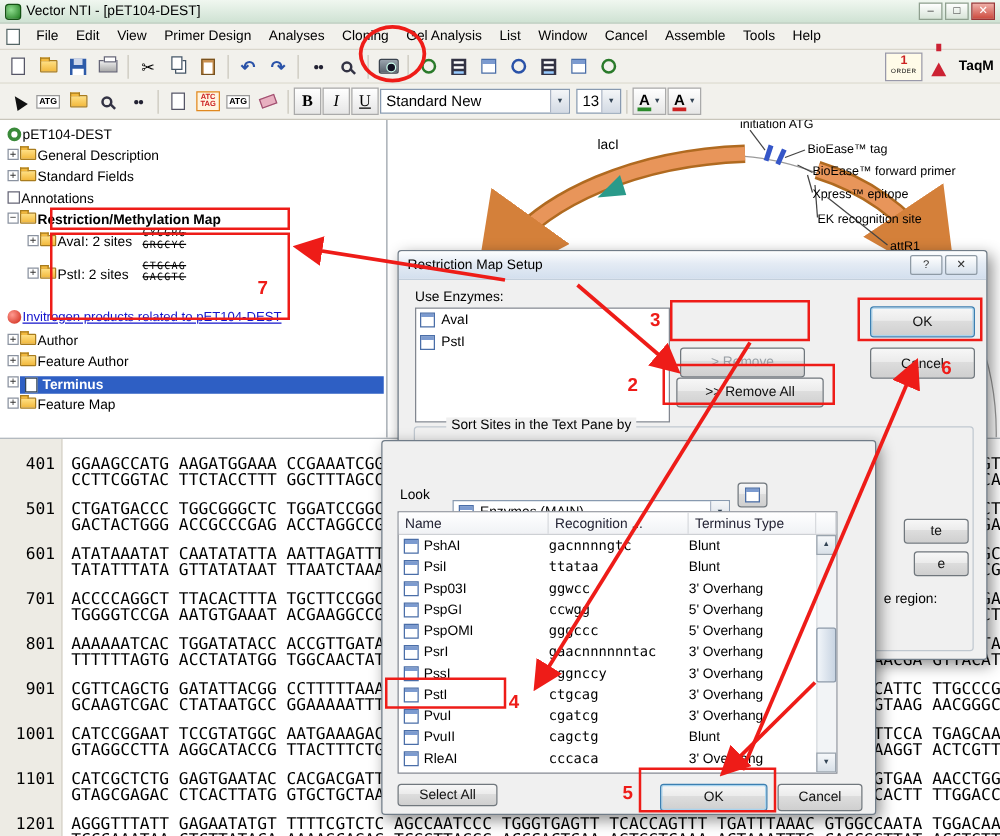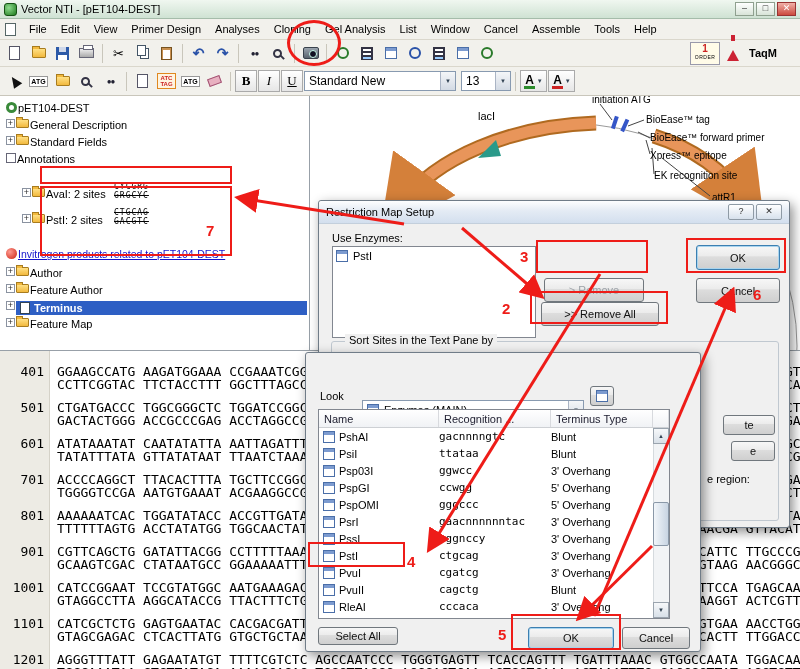--- a/index.html
+++ b/index.html
@@ -65,31 +65,31 @@
 .i-eraser{width:13px;height:8px;background:#e8b0c0;border:1px solid #a05070;transform:rotate(-20deg)}
 .mini-abc{font-size:7px;font-weight:bold;border:1px solid #999;background:#fff;padding:0 1px;line-height:9px}
 .i-atctag{display:flex;flex-direction:column;align-items:center;font-size:6px;font-weight:bold;
   color:#c22;border:1px solid #e0881f;background:#fff4e0;padding:1px 2px;line-height:6px}
 .fbtn{width:22px;height:22px;border:1px solid #aaa;background:linear-gradient(#fff,#e6e6e6);
   display:flex;align-items:center;justify-content:center;font-family:"Liberation Serif",serif;font-size:13px;flex:none}
 .combo{height:20px;background:#fff;border:1px solid #889ab0;display:flex;align-items:center;
   font-size:12px;padding-left:4px;flex:none}
 .combo .carr{margin-left:auto;width:15px;height:18px;background:linear-gradient(#f4f6f8,#d3dae4);
   border-left:1px solid #aab4c4;display:flex;align-items:center;justify-content:center;font-size:6px;color:#345}
-#font-combo{width:152px}#size-combo{width:50px;margin-left:4px}
+#font-combo{width:152px}#size-combo{width:36px;margin-left:4px}
 .cbtn{width:27px;height:22px;border:1px solid #aaa;background:linear-gradient(#fff,#e6e6e6);
   display:flex;align-items:center;justify-content:center;gap:2px;flex:none}
 .cbtn .letter{font-weight:bold;font-size:12px;line-height:12px;border-bottom:3px solid #2a8a2a;padding:0 1px}
 .cbtn.red .letter{border-bottom-color:#c22}
 .cbtn .carr{font-size:6px;color:#345}
 #order-button{width:30px;height:23px;border:1px solid #99a;background:#fffbe8;display:flex;
   flex-direction:column;align-items:center;justify-content:center;line-height:8px;margin-left:auto}
 #order-button .n{font-size:10px;font-weight:bold;color:#c22}
 #order-button .t{font-size:5px;letter-spacing:.5px}
-#taq-label{font-weight:bold;margin:0 20px 0 4px}
+#taq-label{font-weight:bold;margin:0 2px 0 4px}
 
 
 #tree{position:absolute;left:0;top:96px;width:310px;height:254px;background:#fff;
   border-right:1px solid #98a0a8;overflow:hidden;z-index:2}
 .trowi{position:absolute;display:flex;align-items:flex-start;gap:1px;height:16px;white-space:nowrap}
 .exp{width:9px;height:9px;border:1px solid #8a92a0;background:#fff;font-size:9px;line-height:7px;
   text-align:center;color:#333;flex:none}
 .exp.plus::before{content:"+"}
 .exp.minus::before{content:"−"}
 .chk{width:10px;height:10px;border:1px solid #667;background:#fff;flex:none}
@@ -330,20 +330,25 @@
     </div>
     <div class="trowi" style="left:6px;top:40px">
       <span class="exp plus"></span>
       <span class="tfolder"></span>
       <span>Standard Fields</span>
     </div>
     <div class="trowi" style="left:6px;top:57px">
       <span class="chk"></span>
       <span>Annotations</span>
     </div>
+    <div class="trowi" style="left:6px;top:74px">
+      <span class="exp minus"></span>
+      <span class="tfolder"></span>
+      <span class="bold">Restriction/Methylation Map</span>
+    </div>
     <div class="trowi" style="left:22px;top:92px">
       <span class="exp plus"></span>
       <span class="tfolder"></span>
       <span>AvaI: 2 sites</span>
     </div>
     <div class="seqmini" style="left:114px;top:86px">
       <div>CYCGRG</div>
         <div>GRGCYC</div>
     </div>
     <div class="trowi" style="left:22px;top:118px">
@@ -468,29 +473,33 @@
       <span>Restriction Map Setup</span>
       <span class="wbtns">
         <span class="tbbtn help"></span>
         <span class="tbbtn xg"></span>
       </span>
     </div>
     <div style="position:absolute;left:13px;top:31px">Use Enzymes:</div>
     <div class="listbox" style="left:13px;top:45px;width:204px;height:92px">
       <div class="lbitem">
         <span class="i-grid"></span>
+        <span>AvaI</span>
+      </div>
+      <div class="lbitem">
+        <span class="i-grid"></span>
         <span>PstI</span>
       </div>
     </div>
     <div class="btn disabled" style="left:225px;top:77px;width:100px;height:24px">&gt; Remove</div>
     <div class="btn" style="left:222px;top:101px;width:118px;height:24px">&gt;&gt; Remove All</div>
     <div class="btn default" style="left:377px;top:44px;width:84px;height:25px">OK</div>
     <div class="btn" style="left:377px;top:77px;width:84px;height:25px">Cancel</div>
     <div class="grp" style="left:12px;top:140px;width:448px;height:180px"></div>
-    <div class="grp-label" style="left:26px;top:133px">Sort Sites in the Text Pane by</div>
+    <div class="grp-label" style="left:38px;top:133px">Sort Sites in the Text Pane by</div>
     <div class="btn" style="left:404px;top:214px;width:52px;height:20px">te</div>
     <div class="btn" style="left:412px;top:240px;width:44px;height:20px">e</div>
     <div style="position:absolute;left:388px;top:272px">e region:</div>
   </div>
 
   <div class="dlg" id="dlg-choose">
     <div style="position:absolute;left:14px;top:37px">Look</div>
     <div class="combo" style="position:absolute;left:56px;top:47px;width:222px">
       <span class="i-grid" style="margin-right:5px"></span>
       <span style="font-size:11px">Enzymes (MAIN)</span>

